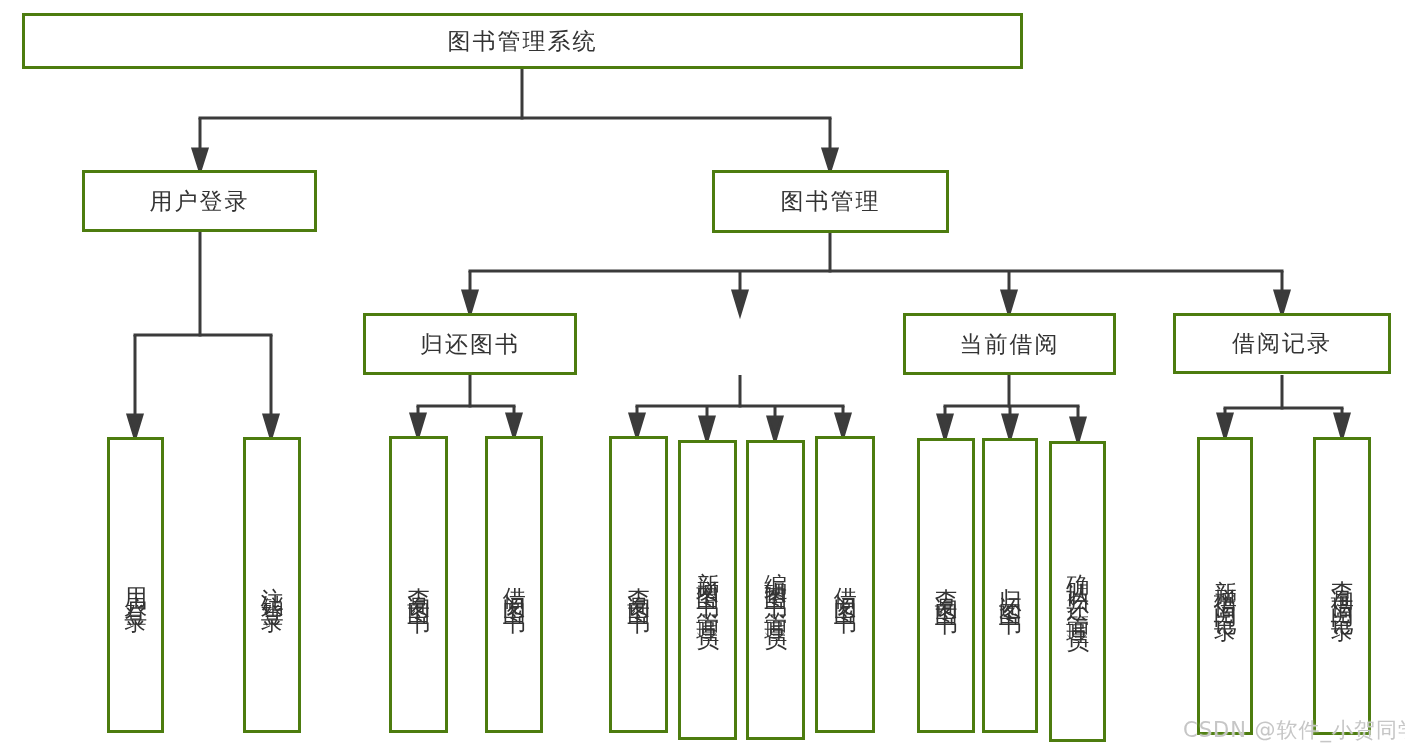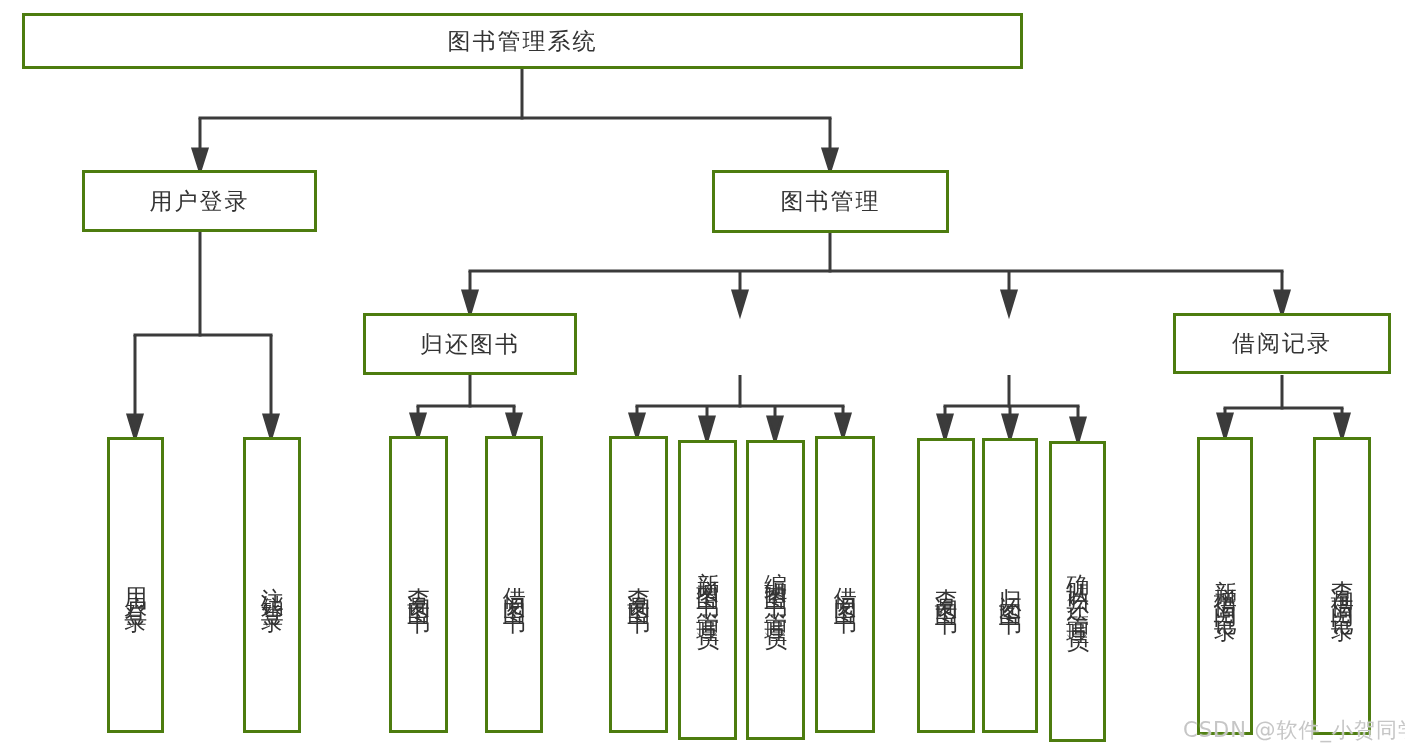--- a/index.html
+++ b/index.html
@@ -125,20 +125,23 @@
   <div class="node h" style="left:82px;top:170px;width:235px;height:62px">
     <span>用户登录</span>
   </div>
   <div class="node h" style="left:712px;top:170px;width:237px;height:63px">
     <span>图书管理</span>
   </div>
 
   <div class="node h" style="left:363px;top:313px;width:214px;height:62px">
     <span>归还图书</span>
   </div>
+  <div class="node h" style="left:903px;top:313px;width:213px;height:62px">
+    <span>当前借阅</span>
+  </div>
   <div class="node h" style="left:1173px;top:313px;width:218px;height:61px">
     <span>借阅记录</span>
   </div>
 
   <div class="node v" style="left:107px;top:437px;width:57px;height:296px">
     <span>用户登录</span>
   </div>
   <div class="node v" style="left:243px;top:437px;width:58px;height:296px">
     <span>注销登录</span>
   </div>

